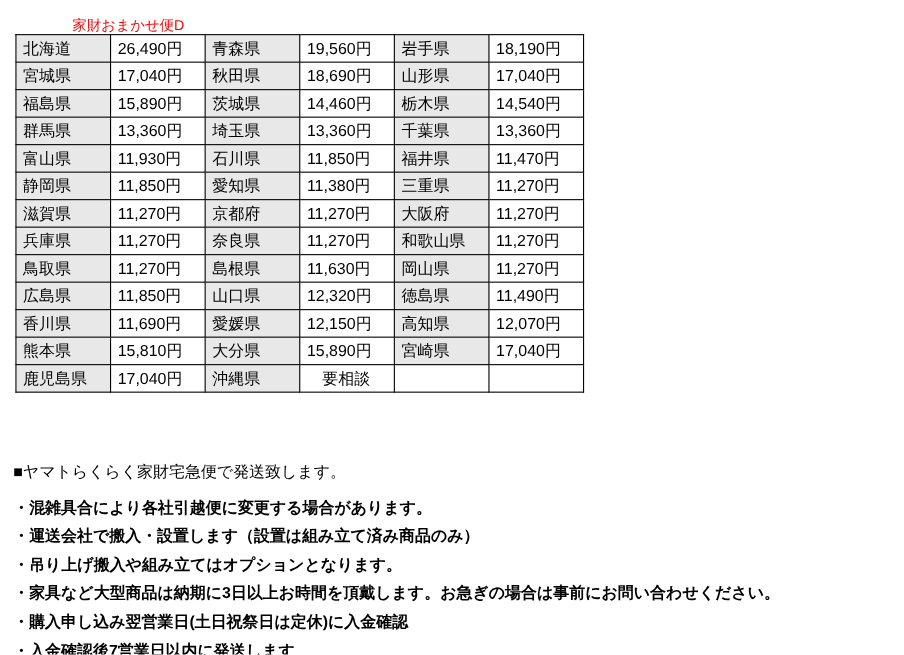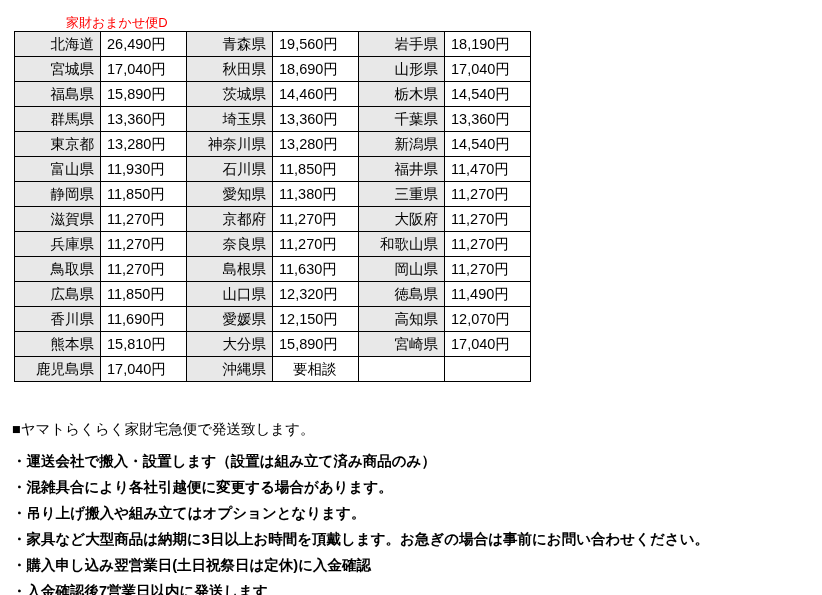--- a/index.html
+++ b/index.html
@@ -40,21 +40,21 @@
   }
   table.fee-table td {
     border: 1px solid #000000;
     height: 25px;
     font-size: 14.5px;
     padding: 0 6px;
     box-sizing: border-box;
     white-space: nowrap;
   }
   td.pref {
-    text-align: right;
+    text-align: left;
     background: #e8e8e8;
     width: 86px;
   }
   td.price {
     text-align: left;
     background: #ffffff;
     width: 86px;
   }
   td.price.note {
     text-align: left;
@@ -118,28 +118,20 @@
         </tr>
         <tr>
           <td class="pref">群馬県</td>
           <td class="price">13,360円</td>
           <td class="pref">埼玉県</td>
           <td class="price">13,360円</td>
           <td class="pref">千葉県</td>
           <td class="price">13,360円</td>
         </tr>
         <tr>
-          <td class="pref">東京都</td>
-          <td class="price">13,280円</td>
-          <td class="pref">神奈川県</td>
-          <td class="price">13,280円</td>
-          <td class="pref">新潟県</td>
-          <td class="price">14,540円</td>
-        </tr>
-        <tr>
           <td class="pref">富山県</td>
           <td class="price">11,930円</td>
           <td class="pref">石川県</td>
           <td class="price">11,850円</td>
           <td class="pref">福井県</td>
           <td class="price">11,470円</td>
         </tr>
         <tr>
           <td class="pref">静岡県</td>
           <td class="price">11,850円</td>
@@ -203,22 +195,22 @@
           <td class="price note">要相談</td>
           <td class="empty"></td>
           <td class="empty"></td>
         </tr>
       </tbody>
   </table>
 
   <div class="notes">
     <div class="note-head">■ヤマトらくらく家財宅急便で発送致します。</div>
     <div>
+        <div class="note-line">・混雑具合により各社引越便に変更する場合があります。</div>
         <div class="note-line">・運送会社で搬入・設置します（設置は組み立て済み商品のみ）</div>
-        <div class="note-line">・混雑具合により各社引越便に変更する場合があります。</div>
         <div class="note-line">・吊り上げ搬入や組み立てはオプションとなります。</div>
         <div class="note-line">・家具など大型商品は納期に3日以上お時間を頂戴します。お急ぎの場合は事前にお問い合わせください。</div>
         <div class="note-line">・購入申し込み翌営業日(土日祝祭日は定休)に入金確認</div>
         <div class="note-line">・入金確認後7営業日以内に発送します</div>
       </div>
 
   </div>
 
 </div>
 

